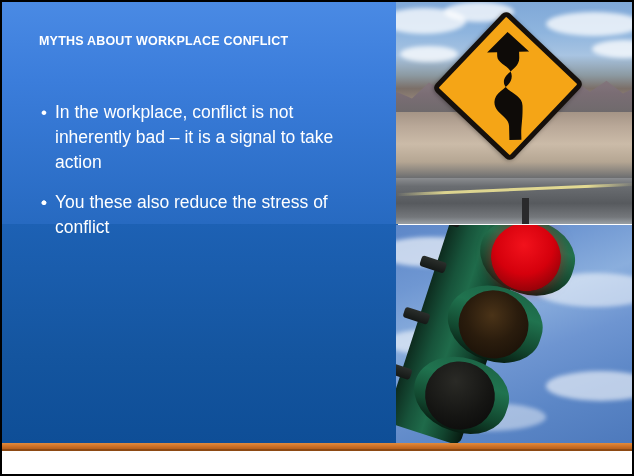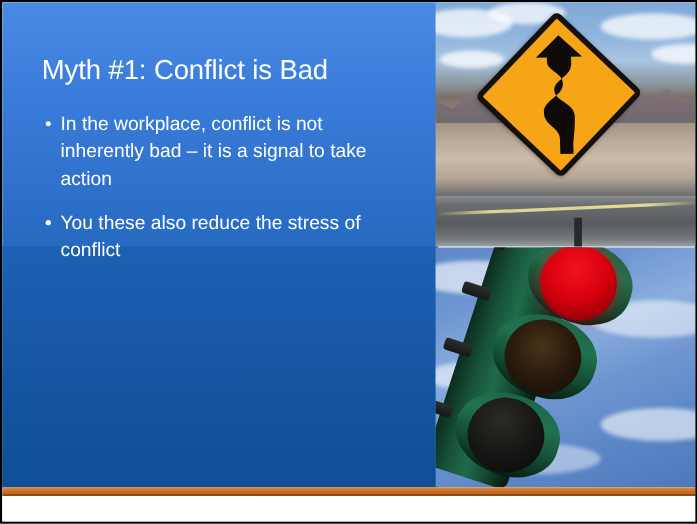--- a/index.html
+++ b/index.html
@@ -272,21 +272,21 @@
   }
 </style>
 </head>
 <body>
 
 <div id="slide">
 
   <div class="blue-panel">
     <div class="blue-panel-right-fill"></div>
 
-    <div class="title">Myth #1: Conflict is Bad</div>
+    <div class="kicker">MYTHS ABOUT WORKPLACE CONFLICT</div>
 
     <div class="bullets">
       <div class="bullet">
         <span class="marker">•</span>
         <span>In the workplace, conflict is not inherently bad – it is a signal to take action</span>
       </div>
       <div class="bullet">
         <span class="marker">•</span>
       </div>
       <div class="bullet">

